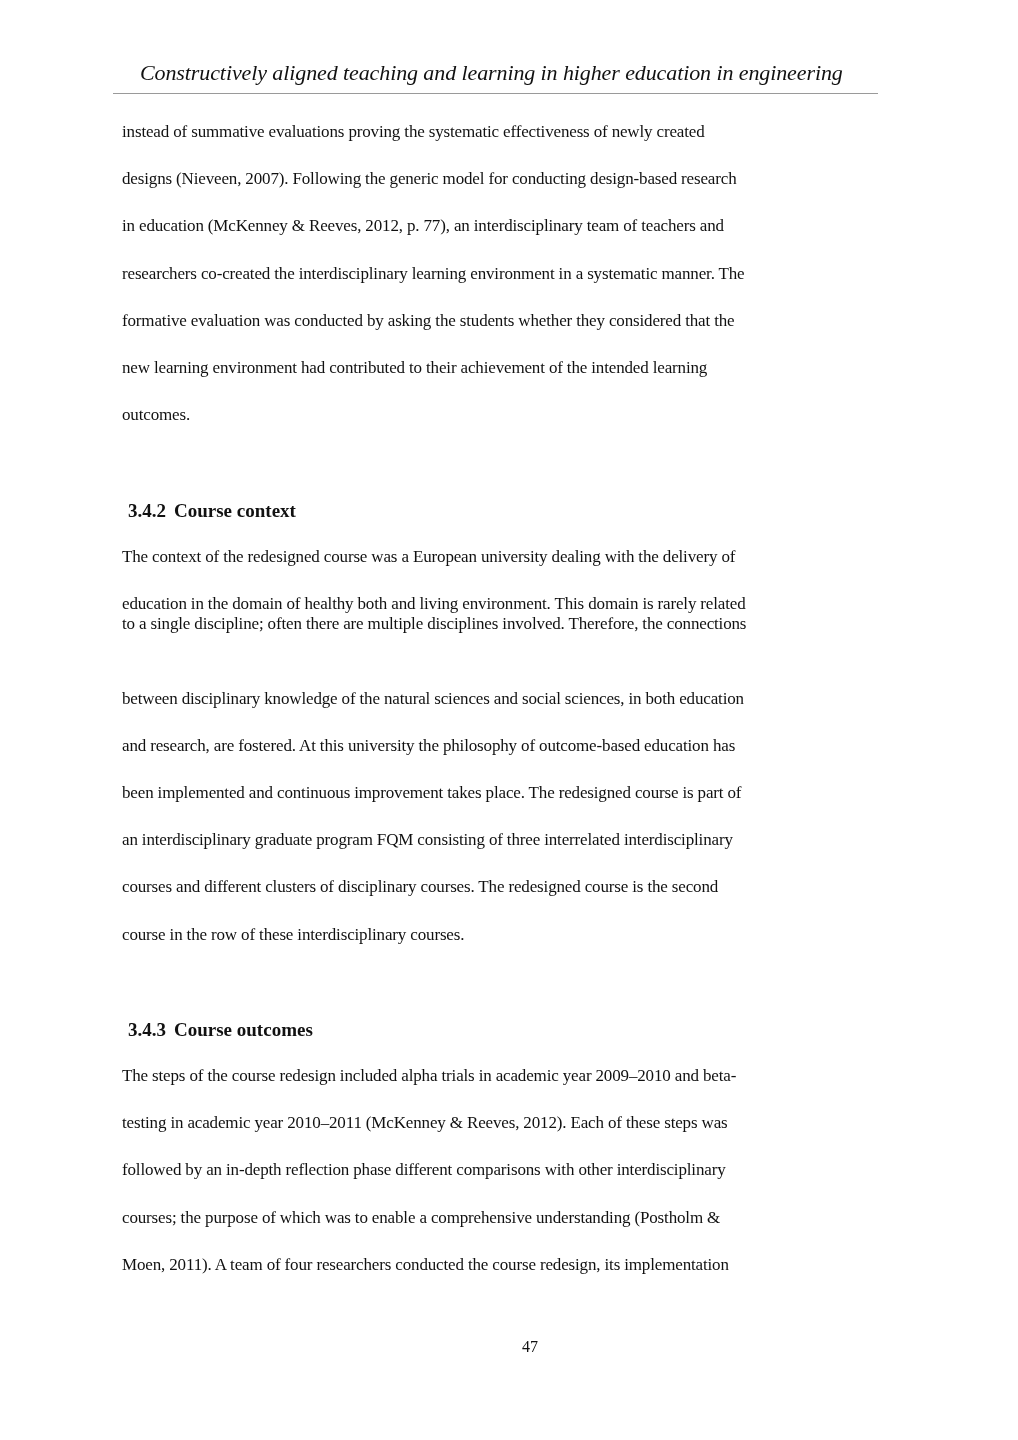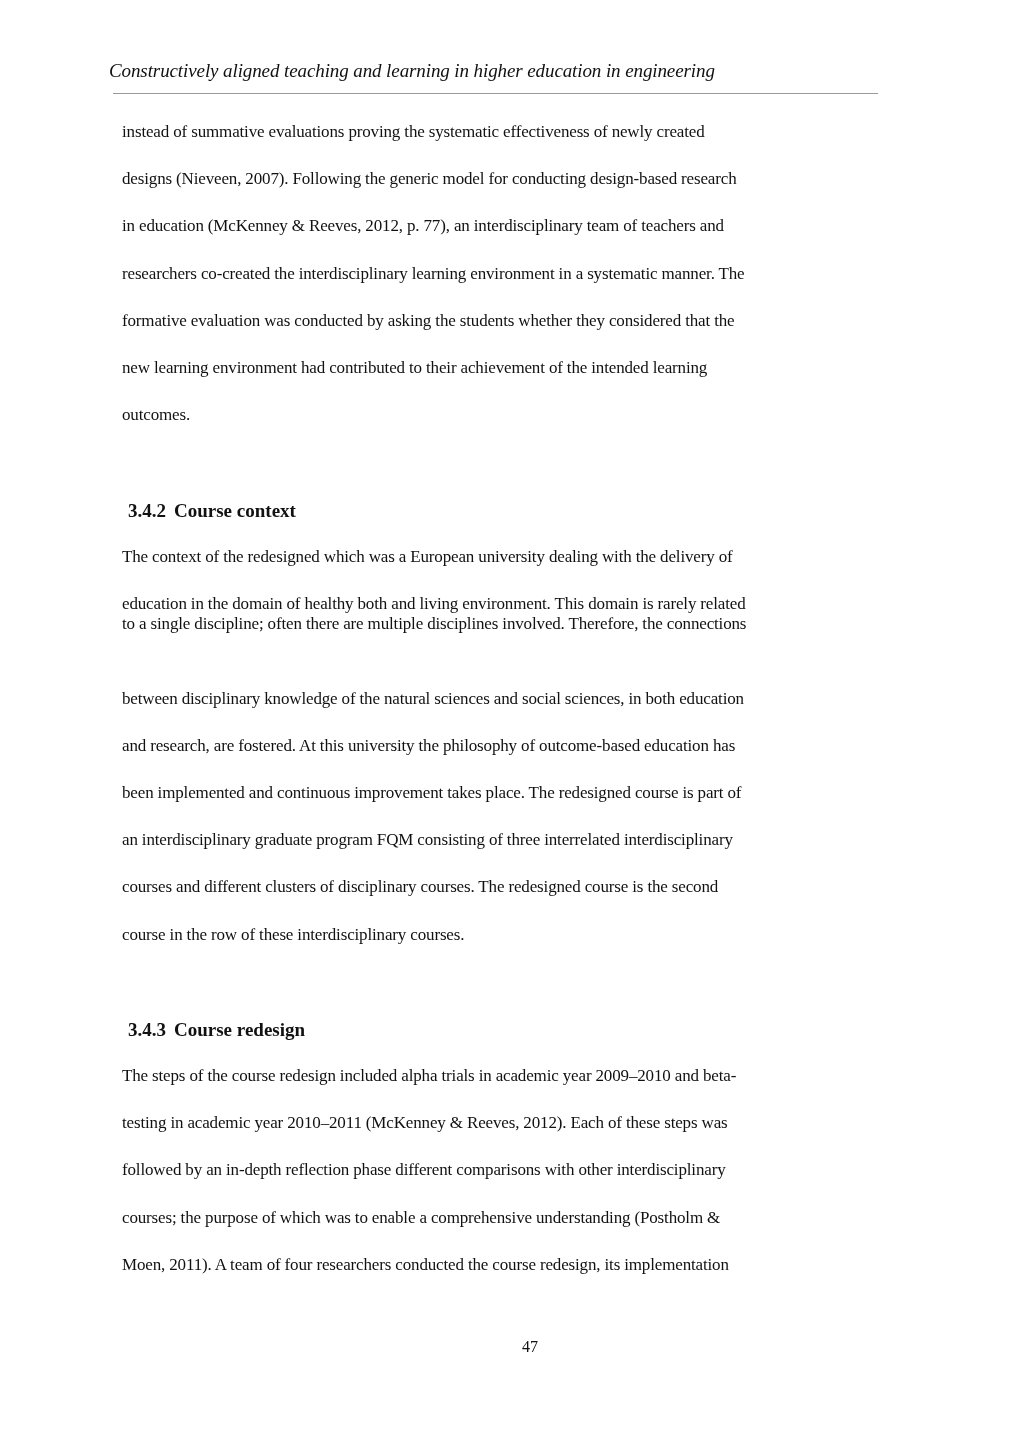--- a/index.html
+++ b/index.html
@@ -1,22 +1,22 @@
 <!DOCTYPE html>
 <html><head>
   <meta charset="utf-8">
   <style>
     html, body { margin: 0; padding: 0; background: #ffffff; }
     body {
       width: 1018px; height: 1440px; position: relative; overflow: hidden;
       font-family: "Liberation Serif", serif; color: #111111;
     }
     .running-header {
-      position: absolute; left: 109px; top: 60px;
-      font-style: italic; font-size: 19px; letter-spacing: -0.1px;
+      position: absolute; left: 140px; top: 60px;
+      font-style: italic; font-size: 22px; letter-spacing: -0.1px;
     }
     .header-rule {
       position: absolute; left: 113px; top: 93px; width: 765px; height: 0;
       border-top: 1px solid #9a9a9a;
     }
     .line {
       position: absolute; left: 122px; font-size: 17px; white-space: nowrap;
       letter-spacing: -0.15px;
     }
     .heading {
@@ -40,34 +40,34 @@
   <div class="line" style="top:264px">researchers co-created the interdisciplinary learning environment in a systematic manner. The</div>
   <div class="line" style="top:311px">formative evaluation was conducted by asking the students whether they considered that the</div>
   <div class="line" style="top:358px">new learning environment had contributed to their achievement of the intended learning</div>
   <div class="line" style="top:405px">outcomes.</div>
 </div>
 
 <div>
   <div class="heading" style="top:500px">
     <span class="num">3.4.2</span><span>Course context</span>
   </div>
-  <div class="line" style="top:547px">The context of the redesigned which was a European university dealing with the delivery of</div>
+  <div class="line" style="top:547px">The context of the redesigned course was a European university dealing with the delivery of</div>
   <div class="line" style="top:594px">education in the domain of healthy both and living environment. This domain is rarely related</div>
   <div class="line" style="top:614px">to a single discipline; often there are multiple disciplines involved. Therefore, the connections</div>
   <div class="line" style="top:689px">between disciplinary knowledge of the natural sciences and social sciences, in both education</div>
   <div class="line" style="top:736px">and research, are fostered. At this university the philosophy of outcome-based education has</div>
   <div class="line" style="top:783px">been implemented and continuous improvement takes place. The redesigned course is part of</div>
   <div class="line" style="top:830px">an interdisciplinary graduate program FQM consisting of three interrelated interdisciplinary</div>
   <div class="line" style="top:877px">courses and different clusters of disciplinary courses. The redesigned course is the second</div>
   <div class="line" style="top:925px">course in the row of these interdisciplinary courses.</div>
 </div>
 
 <div>
   <div class="heading" style="top:1019px">
-    <span class="num">3.4.3</span><span>Course redesign</span>
+    <span class="num">3.4.3</span><span>Course outcomes</span>
   </div>
   <div class="line" style="top:1066px">The steps of the course redesign included alpha trials in academic year 2009–2010 and beta-</div>
   <div class="line" style="top:1113px">testing in academic year 2010–2011 (McKenney &amp; Reeves, 2012). Each of these steps was</div>
   <div class="line" style="top:1160px">followed by an in-depth reflection phase different comparisons with other interdisciplinary</div>
   <div class="line" style="top:1208px">courses; the purpose of which was to enable a comprehensive understanding (Postholm &amp;</div>
   <div class="line" style="top:1255px">Moen, 2011). A team of four researchers conducted the course redesign, its implementation</div>
 </div>
 
 <div class="page-number">47</div>
 

